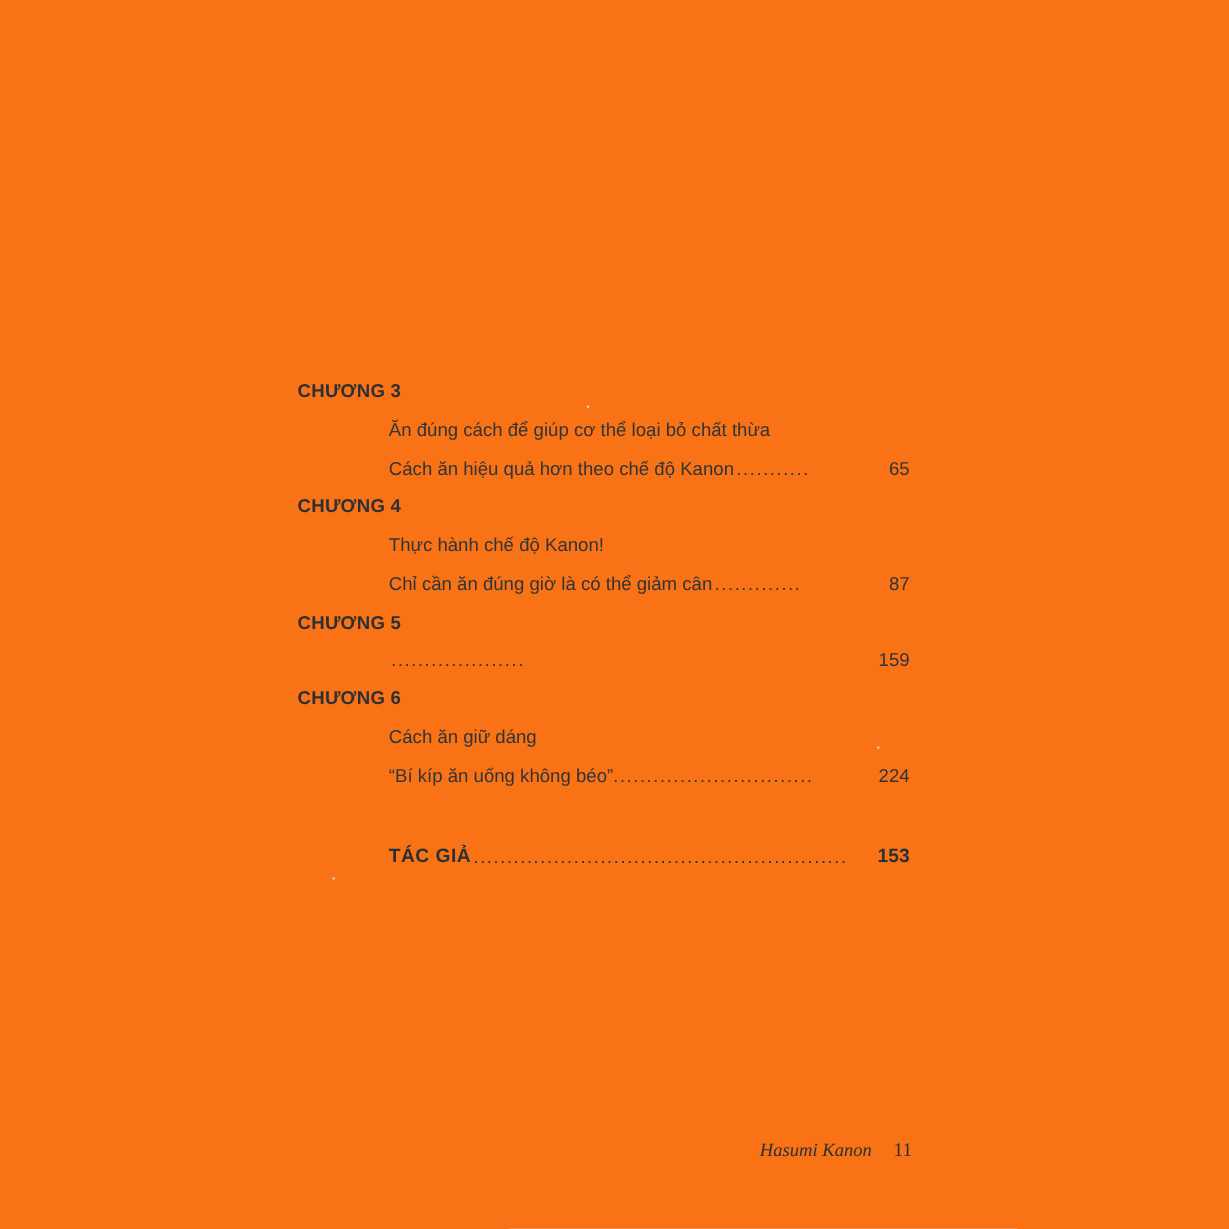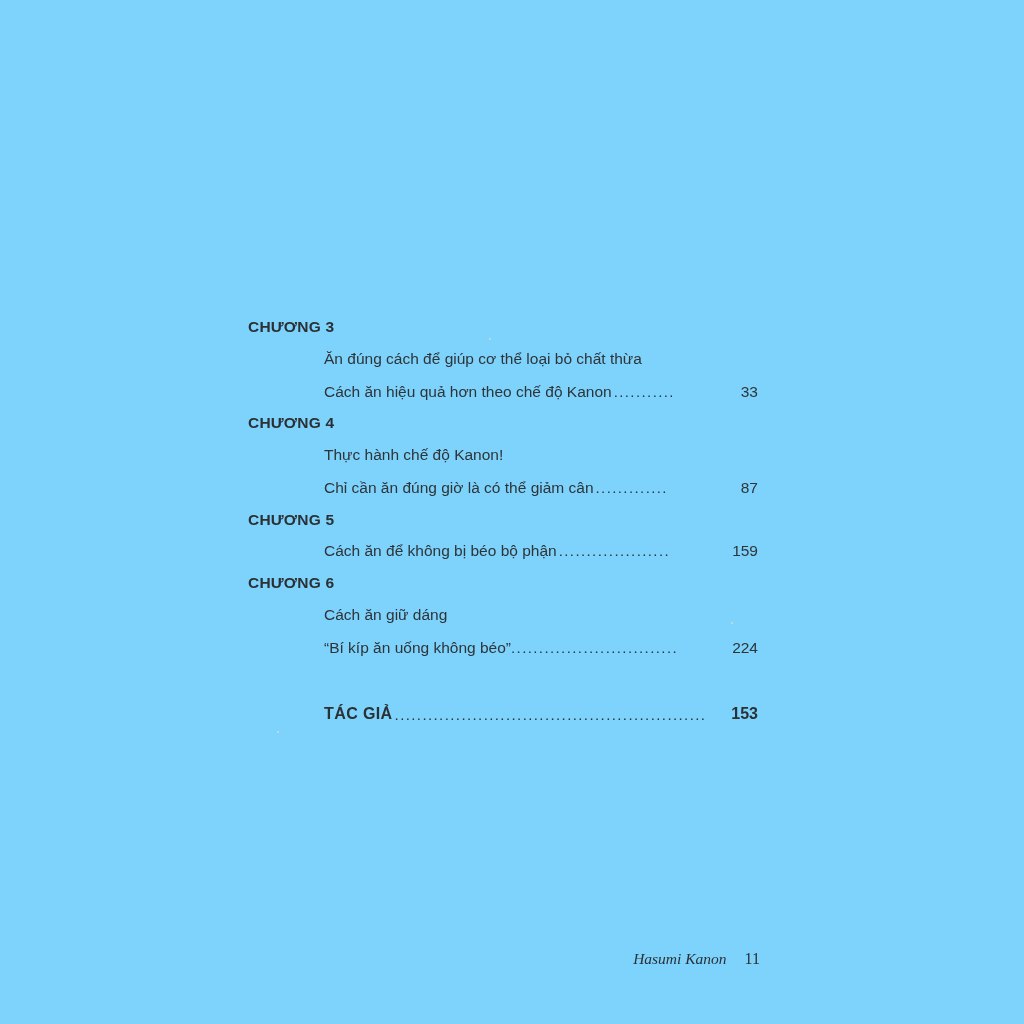--- a/index.html
+++ b/index.html
@@ -15,21 +15,21 @@
     color: #2b2f33;
     overflow: hidden;
   }
 
   .page {
     position: absolute;
     left: 0;
     top: 0;
     width: 1024px;
     height: 1024px;
-    background: #7dd3fc;
+    background: #f97316;
   }
 
   .toc {
     position: absolute;
     left: 248px;
     top: 318px;
     width: 510px;
   }
 
   .chapter-block {
@@ -156,40 +156,39 @@
   <div class="toc">
 
     <div class="chapter-block">
       <div class="chapter-title">CHƯƠNG 3</div>
       <div class="entry plain">
         <span class="etext">Ăn đúng cách để giúp cơ thể loại bỏ chất thừa</span>
       </div>
       <div class="entry">
         <span class="etext">Cách ăn hiệu quả hơn theo chế độ Kanon</span>
         <span class="leader">...........</span>
-        <span class="pagenum">33</span>
+        <span class="pagenum">65</span>
       </div>
     </div>
 
     <div class="chapter-block">
       <div class="chapter-title">CHƯƠNG 4</div>
       <div class="entry plain">
         <span class="etext">Thực hành chế độ Kanon!</span>
       </div>
       <div class="entry">
         <span class="etext">Chỉ cần ăn đúng giờ là có thể giảm cân</span>
         <span class="leader">.............</span>
         <span class="pagenum">87</span>
       </div>
     </div>
 
     <div class="chapter-block">
       <div class="chapter-title">CHƯƠNG 5</div>
       <div class="entry">
-        <span class="etext">Cách ăn để không bị béo bộ phận</span>
         <span class="leader">....................</span>
         <span class="pagenum">159</span>
       </div>
     </div>
 
     <div class="chapter-block">
       <div class="chapter-title">CHƯƠNG 6</div>
       <div class="entry plain">
         <span class="etext">Cách ăn giữ dáng</span>
       </div>

